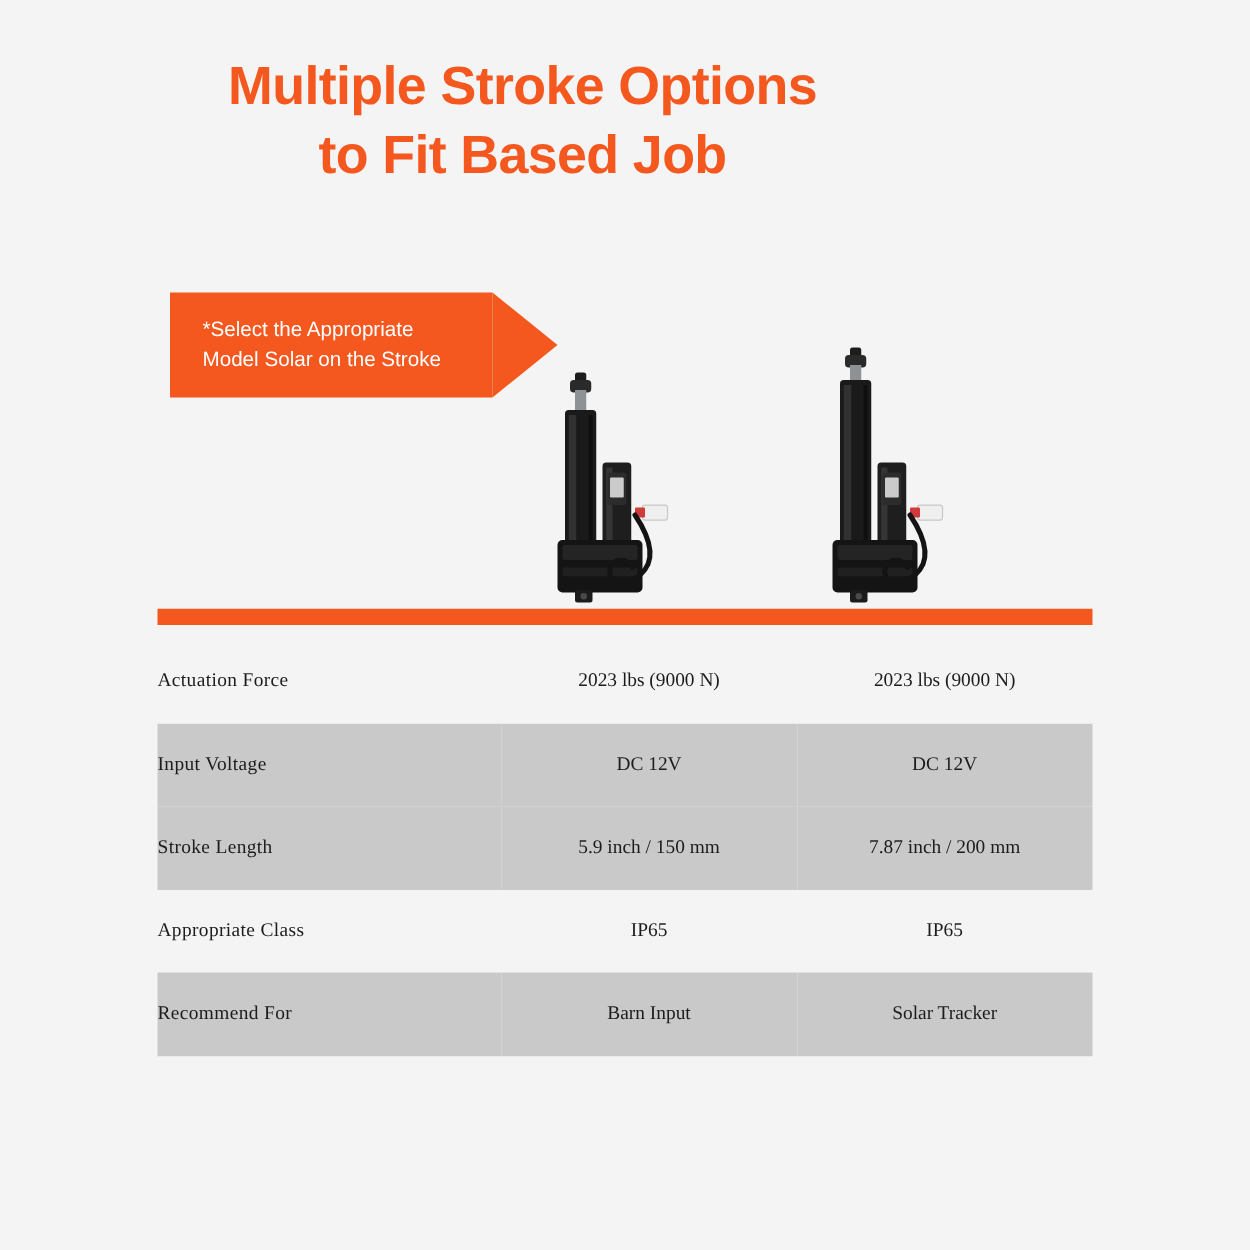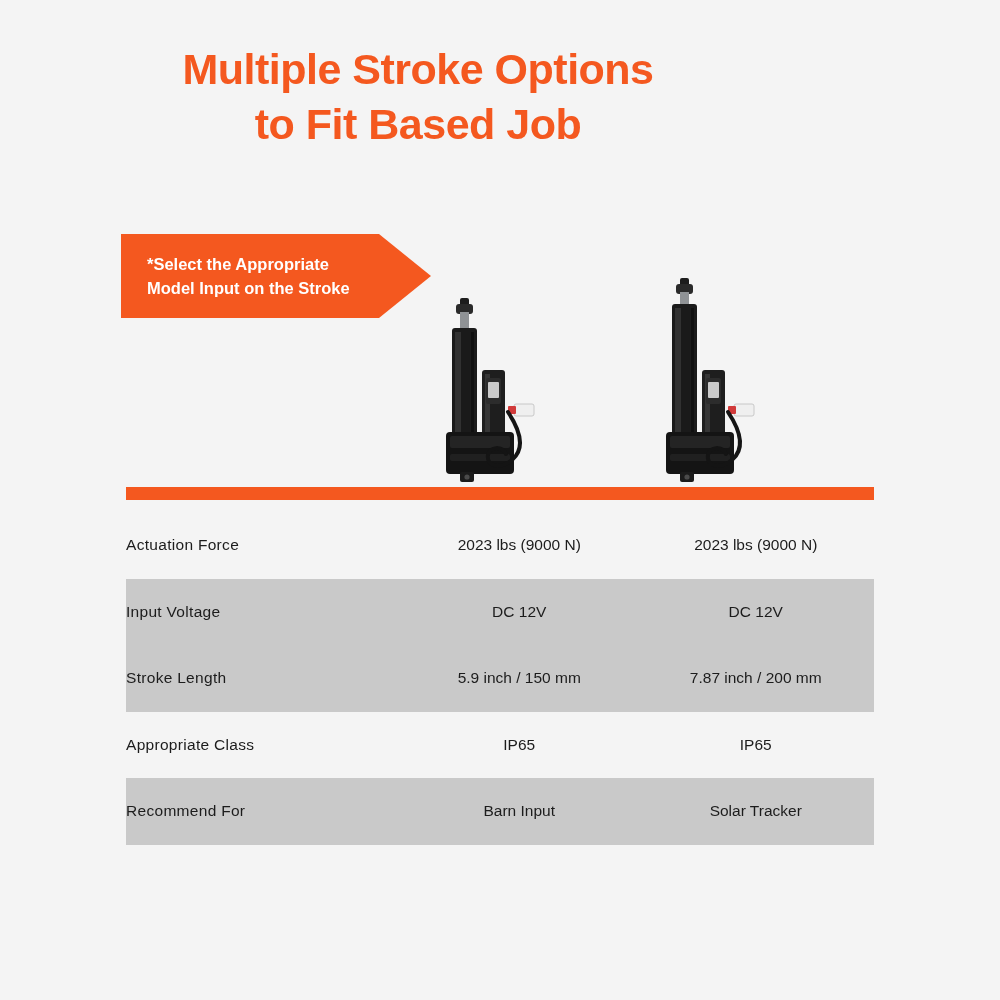--- a/index.html
+++ b/index.html
@@ -32,25 +32,24 @@
     color: #f4581f;
     font-weight: bold;
     font-size: 43px;
     line-height: 55px;
     letter-spacing: -0.5px;
   }
 
   
   .banner {
     position: absolute;
-    left: 121px;
+    left: 136px;
     top: 234px;
     width: 310px;
     height: 68px;
-    font-weight: bold;
   }
   .banner-body {
     position: absolute;
     left: 0;
     top: 0;
     width: 258px;
     height: 84px;
     background: #f4581f;
   }
   .banner-arrow {
@@ -93,20 +92,21 @@
   
   .spec-table {
     position: absolute;
     left: 126px;
     top: 512px;
     width: 748px;
     border-collapse: collapse;
   }
   .spec-table tr {
     height: 66.5px;
+    font-family: Liberation Serif, serif;
   }
   .spec-table tr.shaded {
     background: #c9c9c9;
   }
   .spec-table td {
     font-size: 15.5px;
     color: #1c1c1c;
     padding: 0;
     vertical-align: middle;
   }
@@ -129,21 +129,21 @@
   <div class="title-block">
     <div class="title-line">Multiple Stroke Options</div>
     <div class="title-line">to Fit Based Job</div>
   </div>
 
   <div class="banner">
     <div class="banner-body"></div>
     <div class="banner-arrow"></div>
     <div class="banner-text">
       <div>*Select the Appropriate</div>
-      <div>Model Input on the Stroke</div>
+      <div>Model Solar on the Stroke</div>
     </div>
   </div>
 
   <div class="product prod-a">
     <svg width="180" height="215" viewBox="0 0 180 215" xmlns="http://www.w3.org/2000/svg">
 
       <rect x="30" y="28" width="9" height="8" rx="2" fill="#1d1d1d"></rect>
       <rect x="26" y="34" width="17" height="10" rx="3" fill="#2a2a2a"></rect>
 
       <rect x="30" y="42" width="9" height="22" fill="#8f9295"></rect>

